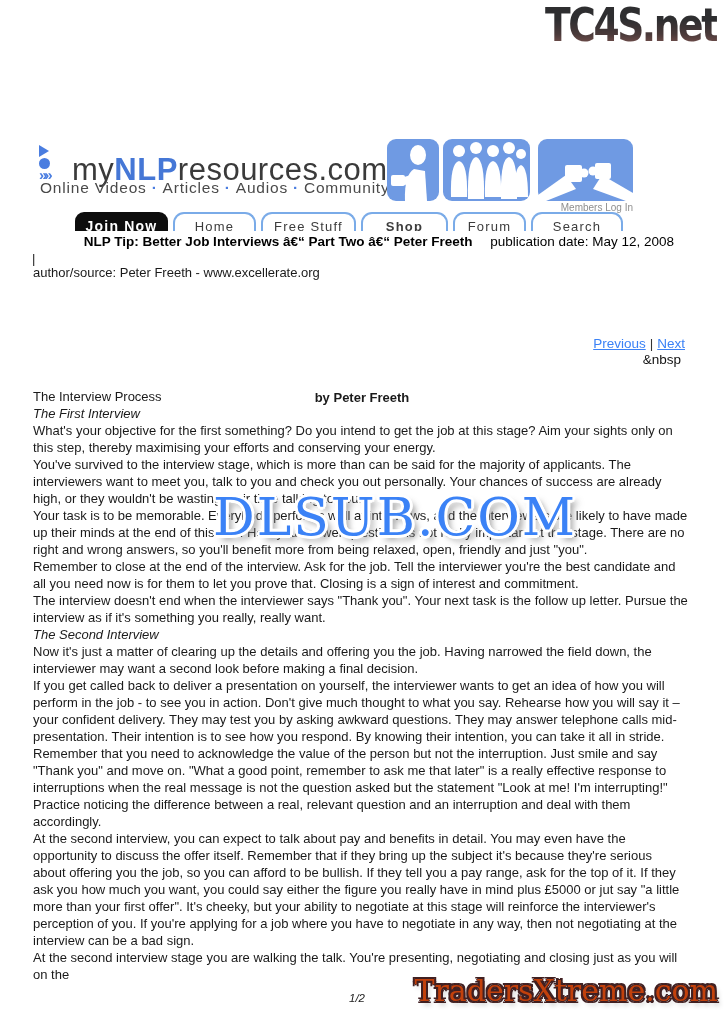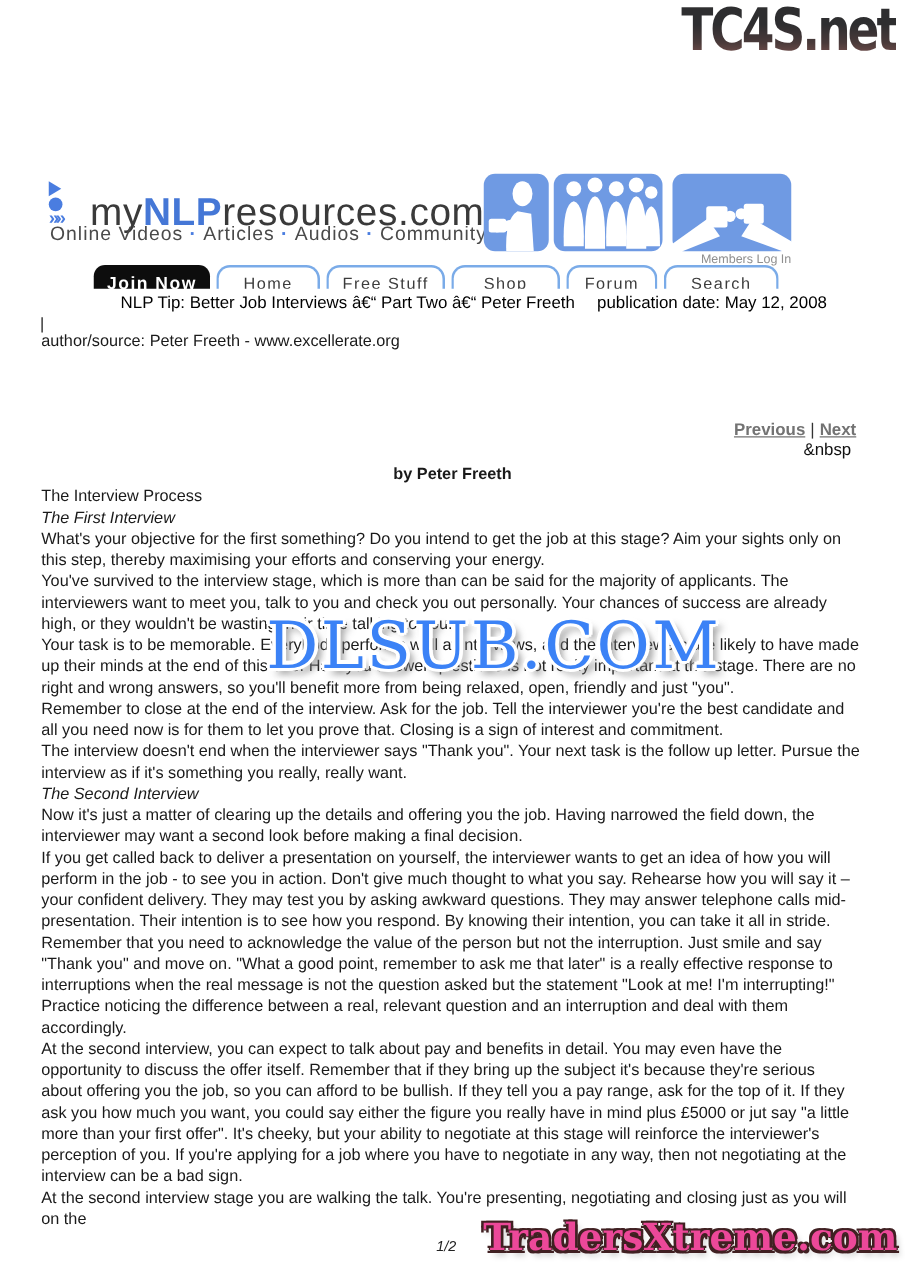--- a/index.html
+++ b/index.html
@@ -40,57 +40,57 @@
            font-size:10px;color:#8f8f8f;}
 
   
   .tabs{position:absolute;left:55px;top:212px;display:flex;gap:5px;align-items:flex-start;padding-left:20px;}
   .tab{box-sizing:border-box;height:27px;display:flex;align-items:center;justify-content:center;
        font-size:13px;letter-spacing:1.2px;color:#3c3c3c;background:#fff;
        border:2px solid #7aabe8;border-bottom:none;border-radius:11px 11px 0 0;}
   .tab.join{background:#0d0d0d;color:#fff;font-weight:bold;font-size:14px;border:none;
             border-radius:9px;height:28px;}
   .w-join{width:93px;}.w-home{width:83px;}.w-free{width:95px;}
-  .w-shop{width:87px;}.w-forum{width:73px;}.w-search{width:92px;}
+  .w-shop{width:87px;font-weight:bold;}.w-forum{width:73px;}.w-search{width:92px;}
 
   
   .titlebar{position:absolute;left:0;top:231px;width:724px;height:21px;background:#fff;
             text-align:center;padding-left:34px;box-sizing:border-box;font-size:13.5px;
             line-height:21px;white-space:nowrap;}
-  .titlebar .ttl{font-weight:normal;color:#000;}
+  .titlebar .ttl{font-weight:bold;color:#000;}
   .titlebar .pub{margin-left:14px;color:#000;}
 
   .pipe{position:absolute;left:32px;top:251px;font-size:13px;}
   .author{position:absolute;left:33px;top:265px;font-size:13px;}
 
   .prevnext{position:absolute;right:39px;top:336px;font-size:13.5px;white-space:nowrap;}
-  .plink{color:#737373;text-decoration:underline;cursor:pointer;font-weight:bold;}
+  .plink{color:#3b82f6;text-decoration:underline;cursor:pointer;}
   .psep{color:#333;margin:0 4px;}
   .nbsp{position:absolute;right:43px;top:352px;font-size:13.5px;color:#111;}
 
-  .byline{position:absolute;left:0;top:371px;width:724px;text-align:center;
+  .byline{position:absolute;left:0;top:390px;width:724px;text-align:center;
           font-weight:bold;font-size:13px;}
 
   
   .body{position:absolute;left:33px;top:388px;width:655px;font-size:13px;line-height:17px;}
   .body .h{font-weight:normal;}
   .body .i{font-style:italic;}
 
   
   .dlsub{position:absolute;left:213px;top:487px;font-family:"DejaVu Serif",serif;
          font-weight:normal;font-size:52px;letter-spacing:2px;color:#3b82f6;white-space:nowrap;
          text-shadow:
            3px 0 0 #fff,-3px 0 0 #fff,0 3px 0 #fff,0 -3px 0 #fff,
            2px 2px 0 #fff,-2px -2px 0 #fff,2px -2px 0 #fff,-2px 2px 0 #fff,
            5px 5px 6px rgba(130,130,130,0.85);}
 
   
   .pageno{position:absolute;left:349px;top:992px;font-size:11.5px;font-style:italic;color:#222;}
   .traders{position:absolute;right:6px;top:973px;font-family:"DejaVu Serif",serif;
-           font-weight:bold;font-size:30px;color:#ec4899;white-space:nowrap;
+           font-weight:normal;font-size:30px;color:#c2410c;white-space:nowrap;
            text-shadow:
              -2px -2px 0 #402022,2px -2px 0 #402022,-2px 2px 0 #402022,2px 2px 0 #402022,
              -1px 0 0 #402022,1px 0 0 #402022,0 -1px 0 #402022,0 1px 0 #402022,
              0 0 7px rgba(255,255,255,0.95),3px 4px 5px rgba(0,0,0,0.25); text-align: right;}
 </style>
 </head>
 <body>
 
 <div class="page">
 

